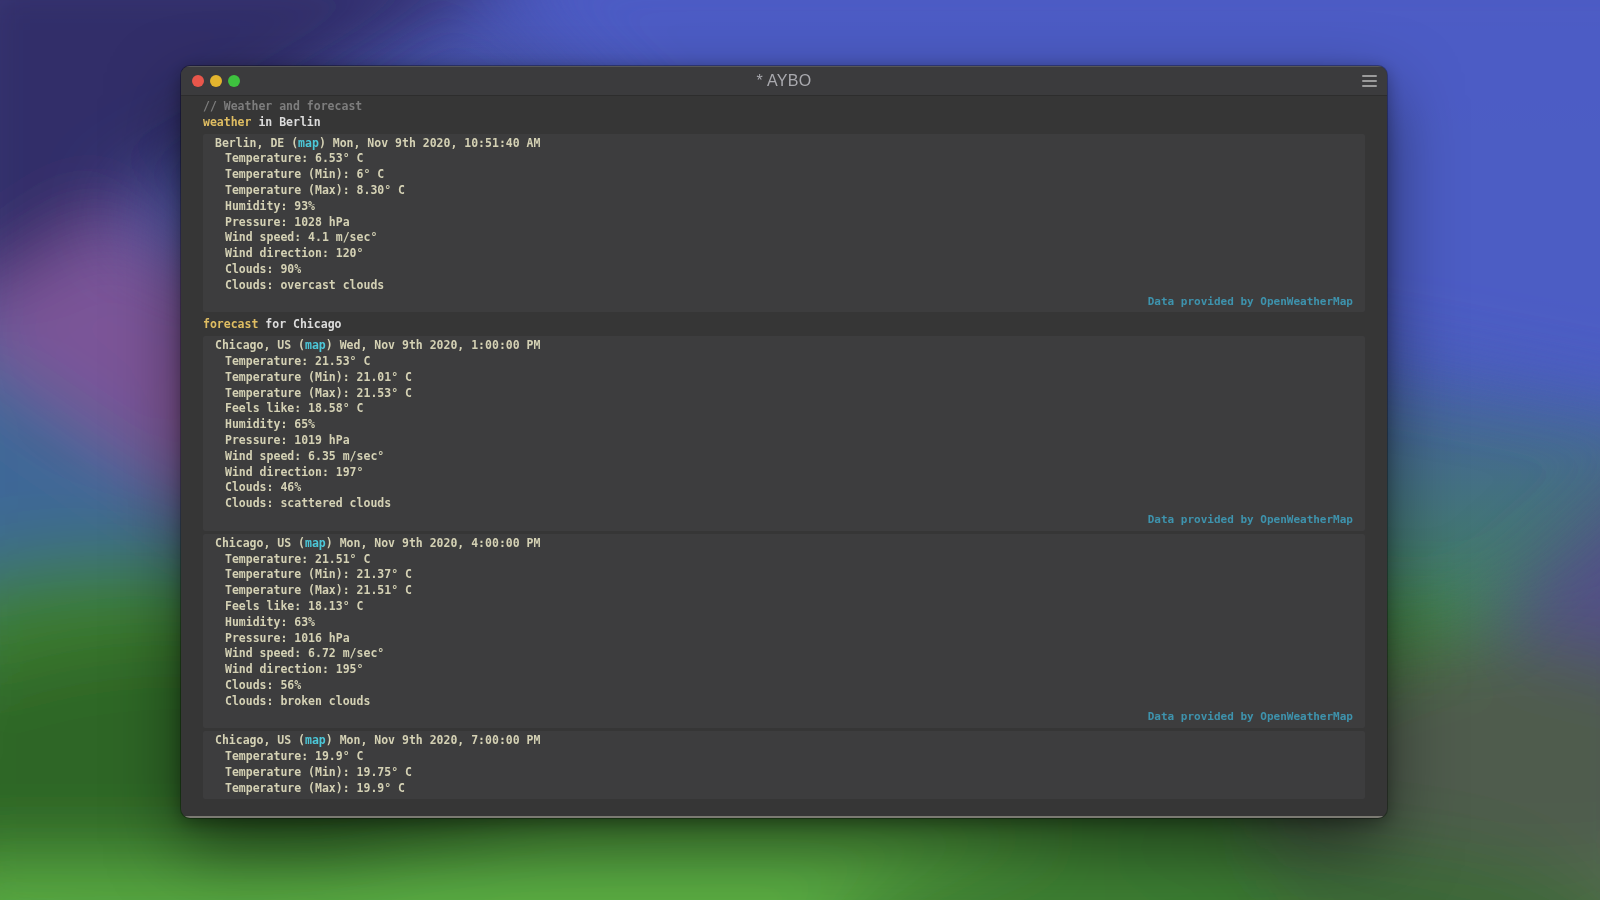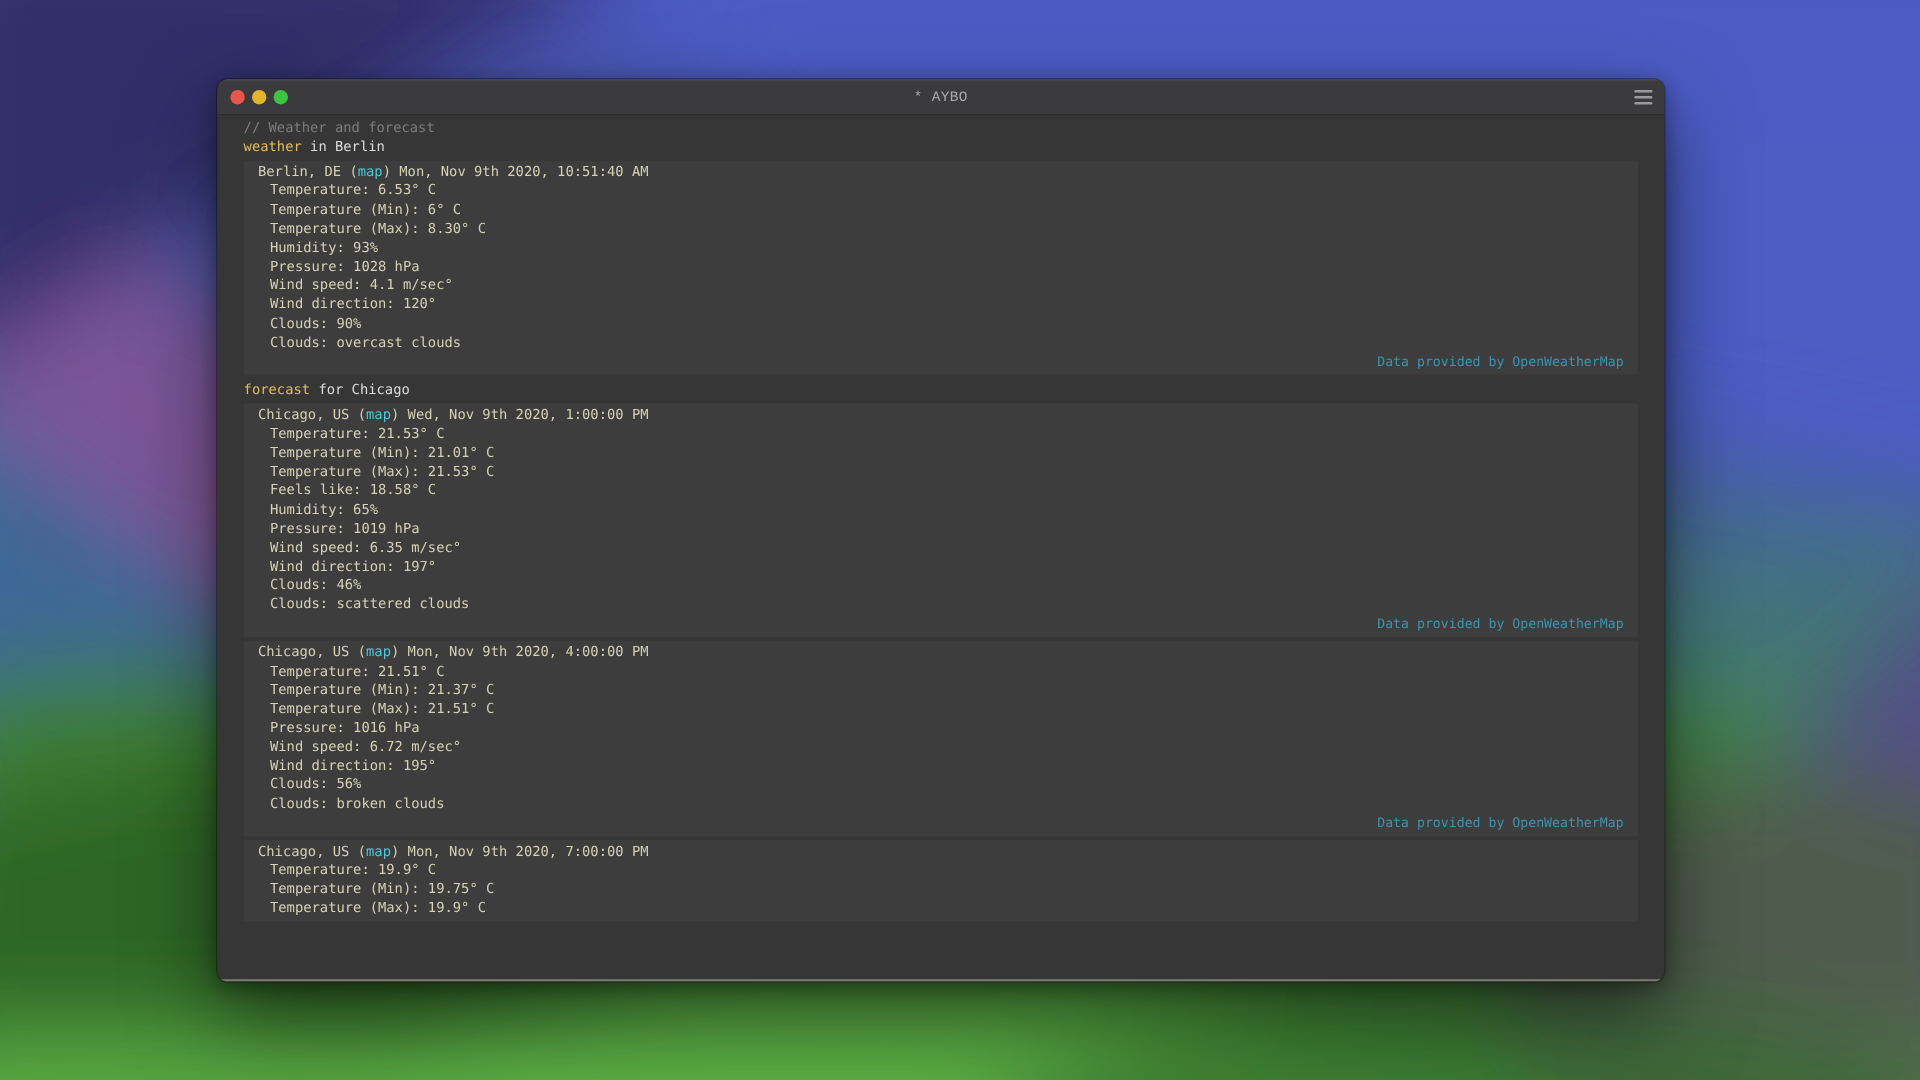--- a/index.html
+++ b/index.html
@@ -30,33 +30,33 @@
     position: relative; height: 30px; background: var(--titlebar-bg, #3b3b3d);
     border-bottom: 1px solid #2d2d2d; display: flex; align-items: center;
   }
   .traffic-lights { display: flex; gap: 6px; padding-left: 11px; }
   .tl { width: 12px; height: 12px; border-radius: 50%; display: inline-block; cursor: default; }
   .tl.red    { background: var(--tl-red, #e8564b); }
   .tl.yellow { background: var(--tl-yellow, #e3b42e); }
   .tl.green  { background: var(--tl-green, #3ec23f); }
   .win-title {
     position: absolute; left: 0; right: 0; text-align: center;
-    font-family: Liberation Mono, monospace;
-    font-size: 12px; color: #a9a9ae; letter-spacing: .3px; pointer-events: none;
+    font-family: Liberation Sans, sans-serif;
+    font-size: 16px; color: #a9a9ae; letter-spacing: .3px; pointer-events: none;
   }
   .menu-btn {
     position: absolute; right: 10px; top: 9px; width: 15px; height: 12px;
     display: flex; flex-direction: column; justify-content: space-between; cursor: pointer;
   }
   .menu-btn i { display: block; height: 2px; background: #9b9b9b; border-radius: 1px; }
 
   
   .content {
     position: relative; height: 721px; padding: 3px 16px 0;
-    font-size: 11.5px; font-weight: normal; line-height: 15.8px;
+    font-size: 11.5px; font-weight: bold; line-height: 15.8px;
     color: var(--body-cream, #d4d1b4);
   }
   .line-comment { padding-left: 6px; color: var(--comment-gray, #7d7d7d); }
   .line-prompt  { padding-left: 6px; color: var(--prompt-white, #dcdcdc); }
   .kw { color: var(--keyword-yellow, #dfbd62); }
 
   .result-block {
     margin: 3px 6px 3px 6px; padding: 2px 10px 3px 10px;
     background: var(--block-bg, #3d3d3e); border-radius: 2px;
   }
@@ -160,20 +160,22 @@
             <div class="bline">Clouds: scattered clouds</div>
           </div>
     <div class="provider">Data provided by OpenWeatherMap</div>
   </section>
         <section class="result-block">
     <div class="block-header"><span class="t">Chicago, US (</span><a class="map-link">map</a><span class="t">) Mon, Nov 9th 2020, 4:00:00 PM</span></div>
     <div class="block-lines">
             <div class="bline">Temperature: 21.51° C</div>
             <div class="bline">Temperature (Min): 21.37° C</div>
             <div class="bline">Temperature (Max): 21.51° C</div>
+            <div class="bline">Feels like: 18.13° C</div>
+            <div class="bline">Humidity: 63%</div>
             <div class="bline">Pressure: 1016 hPa</div>
             <div class="bline">Wind speed: 6.72 m/sec°</div>
             <div class="bline">Wind direction: 195°</div>
             <div class="bline">Clouds: 56%</div>
             <div class="bline">Clouds: broken clouds</div>
           </div>
     <div class="provider">Data provided by OpenWeatherMap</div>
   </section>
         <section class="result-block">
     <div class="block-header"><span class="t">Chicago, US (</span><a class="map-link">map</a><span class="t">) Mon, Nov 9th 2020, 7:00:00 PM</span></div>

